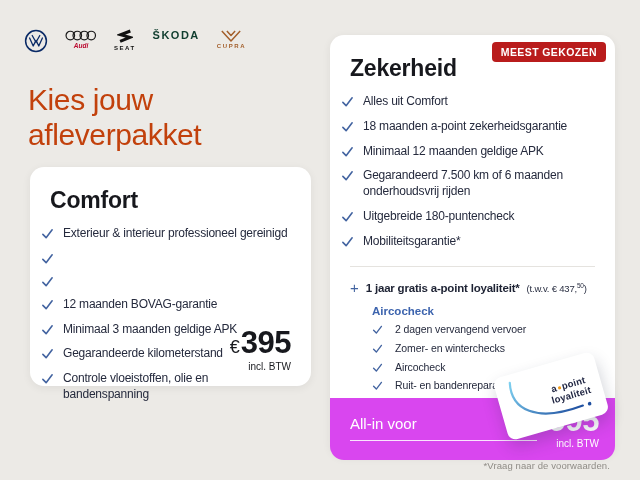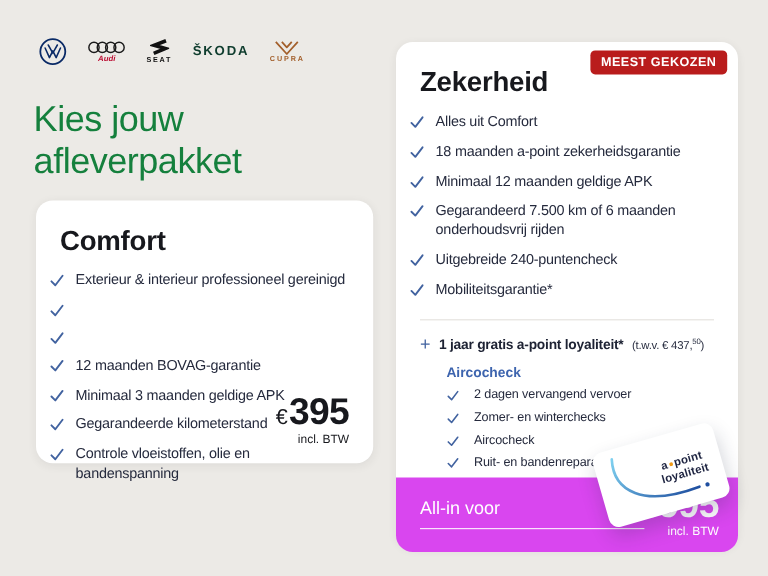--- a/index.html
+++ b/index.html
@@ -8,35 +8,35 @@
     font-family:"Liberation Sans", sans-serif;
     background:#ECEAE6;
     position:relative;
     overflow:hidden;
     color:#1A1B20;
   }
   .page{position:absolute;inset:0;}
 
   
   .brandbar{
-    position:absolute;left:32px;top:29px;height:28px;
-    display:flex;align-items:center;gap:17px;
+    position:absolute;left:24px;top:29px;height:28px;
+    display:flex;align-items:flex-start;gap:17px;
   }
   .brand{display:flex;flex-direction:column;align-items:center;justify-content:center;gap:1px;}
   .brand-sub{font-size:6px;font-weight:bold;letter-spacing:1px;line-height:1;}
   .audi-sub{color:#BB0A30;letter-spacing:0;font-style:italic;font-size:6.5px;}
   .seat-sub{color:#111;letter-spacing:1.5px;}
   .cupra-sub{color:#A35F2B;letter-spacing:1.6px;}
   .skoda-word{font-size:11px;font-weight:bold;letter-spacing:1.5px;color:#0F3D2E;}
 
   
   .heading{
     position:absolute;left:28px;top:82px;width:270px;
     font-size:30px;line-height:1.17;font-weight:500;
-    letter-spacing:-0.4px;color:#15803d;margin:0;
+    letter-spacing:-0.4px;color:#c2410c;margin:0;
   }
 
   
   .card{
     position:absolute;background:#fff;border-radius:14px;
     box-shadow:0 2px 8px rgba(40,40,40,0.07);
   }
   .card-comfort{left:30px;top:167px;width:281px;height:219px;}
   .card-zekerheid{left:330px;top:35px;width:285px;height:421px;display:flex;flex-direction:column;}
 
@@ -242,21 +242,21 @@
           <svg class="check-ic" viewBox="0 0 14 14">
             <path d="M2 8 L5.5 11.5 L12 3"></path>
           </svg>
           <span class="check-text">Gegarandeerd 7.500 km of 6 maanden onderhoudsvrij rijden</span>
         </li>
 
         <li class="check-row">
           <svg class="check-ic" viewBox="0 0 14 14">
             <path d="M2 8 L5.5 11.5 L12 3"></path>
           </svg>
-          <span class="check-text">Uitgebreide 240-puntencheck</span>
+          <span class="check-text">Uitgebreide 180-puntencheck</span>
         </li>
 
         <li class="check-row">
           <svg class="check-ic" viewBox="0 0 14 14">
             <path d="M2 8 L5.5 11.5 L12 3"></path>
           </svg>
           <span class="check-text">Mobiliteitsgarantie*</span>
         </li>
       </ul>
     <hr class="divider">
@@ -317,14 +317,15 @@
     <footer class="allin">
       <div class="allin-label">All-in voor</div>
       <div class="allin-rule"></div>
       <div class="price-block allin-price">
         <div class="price-line"><span class="euro">€</span><span class="amount">995</span></div>
       </div>
       <div class="allin-note">incl. BTW</div>
     </footer>
   </section>
 
+  <div class="disclaimer">*Vraag naar de voorwaarden.</div>
 
 </div>
 
 </body></html>

